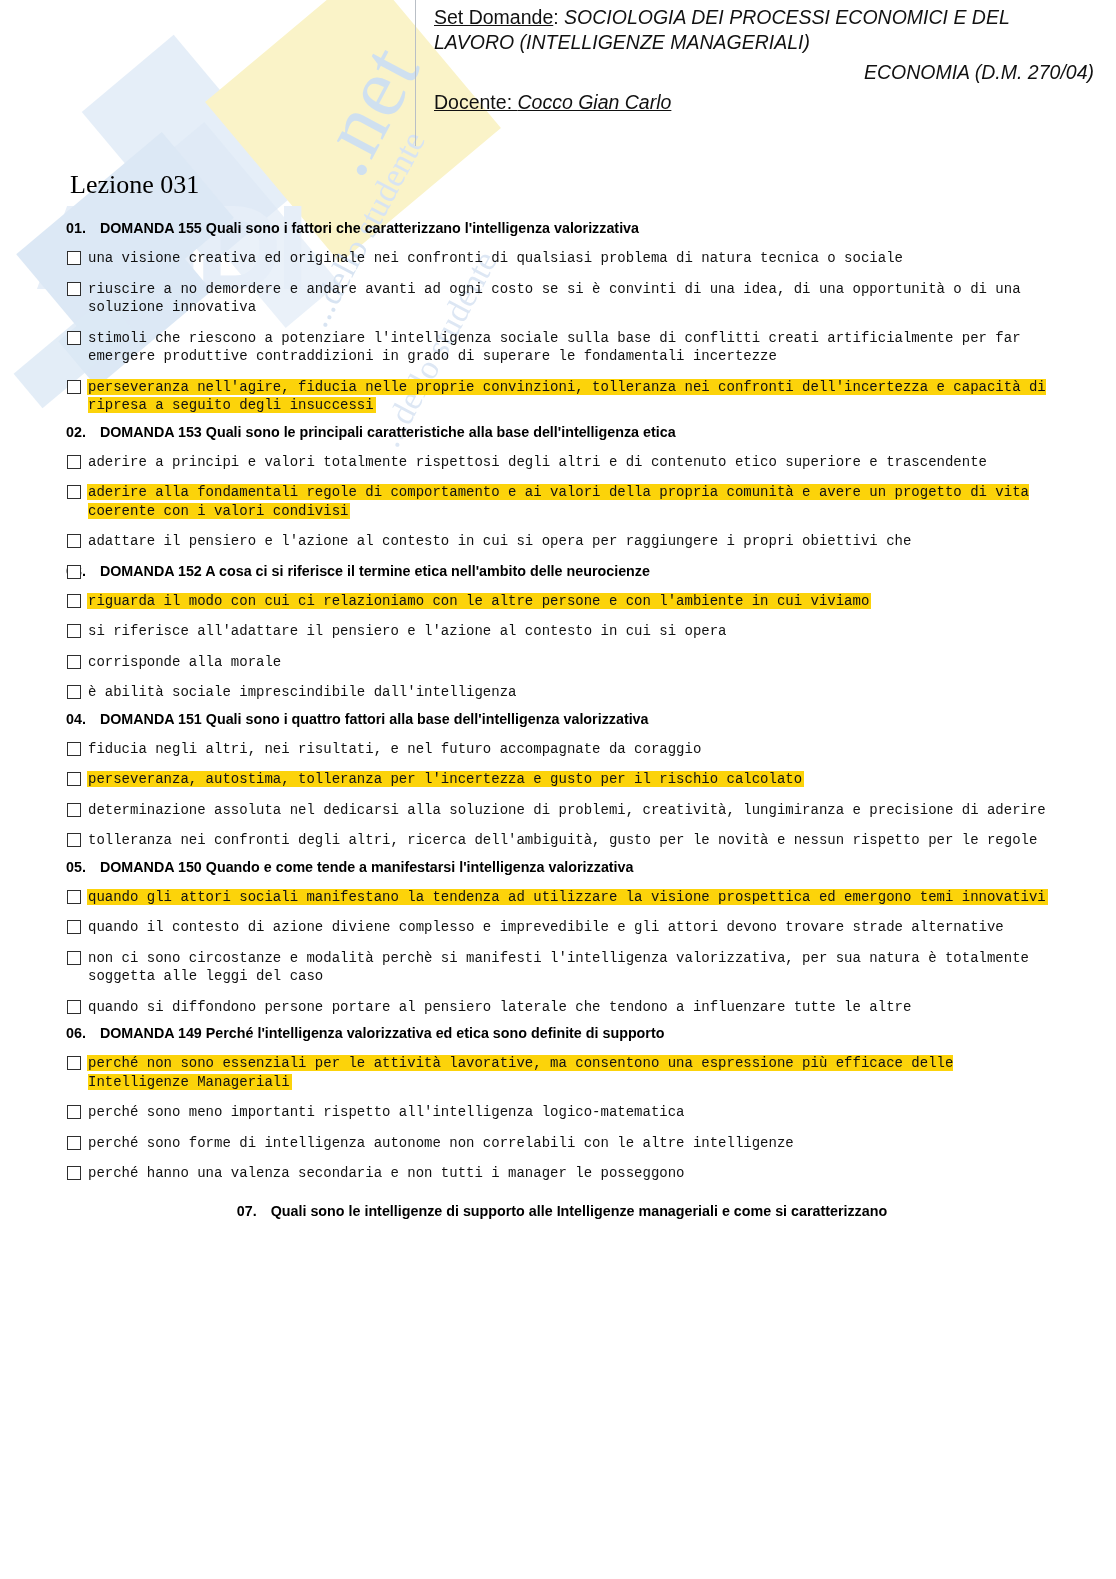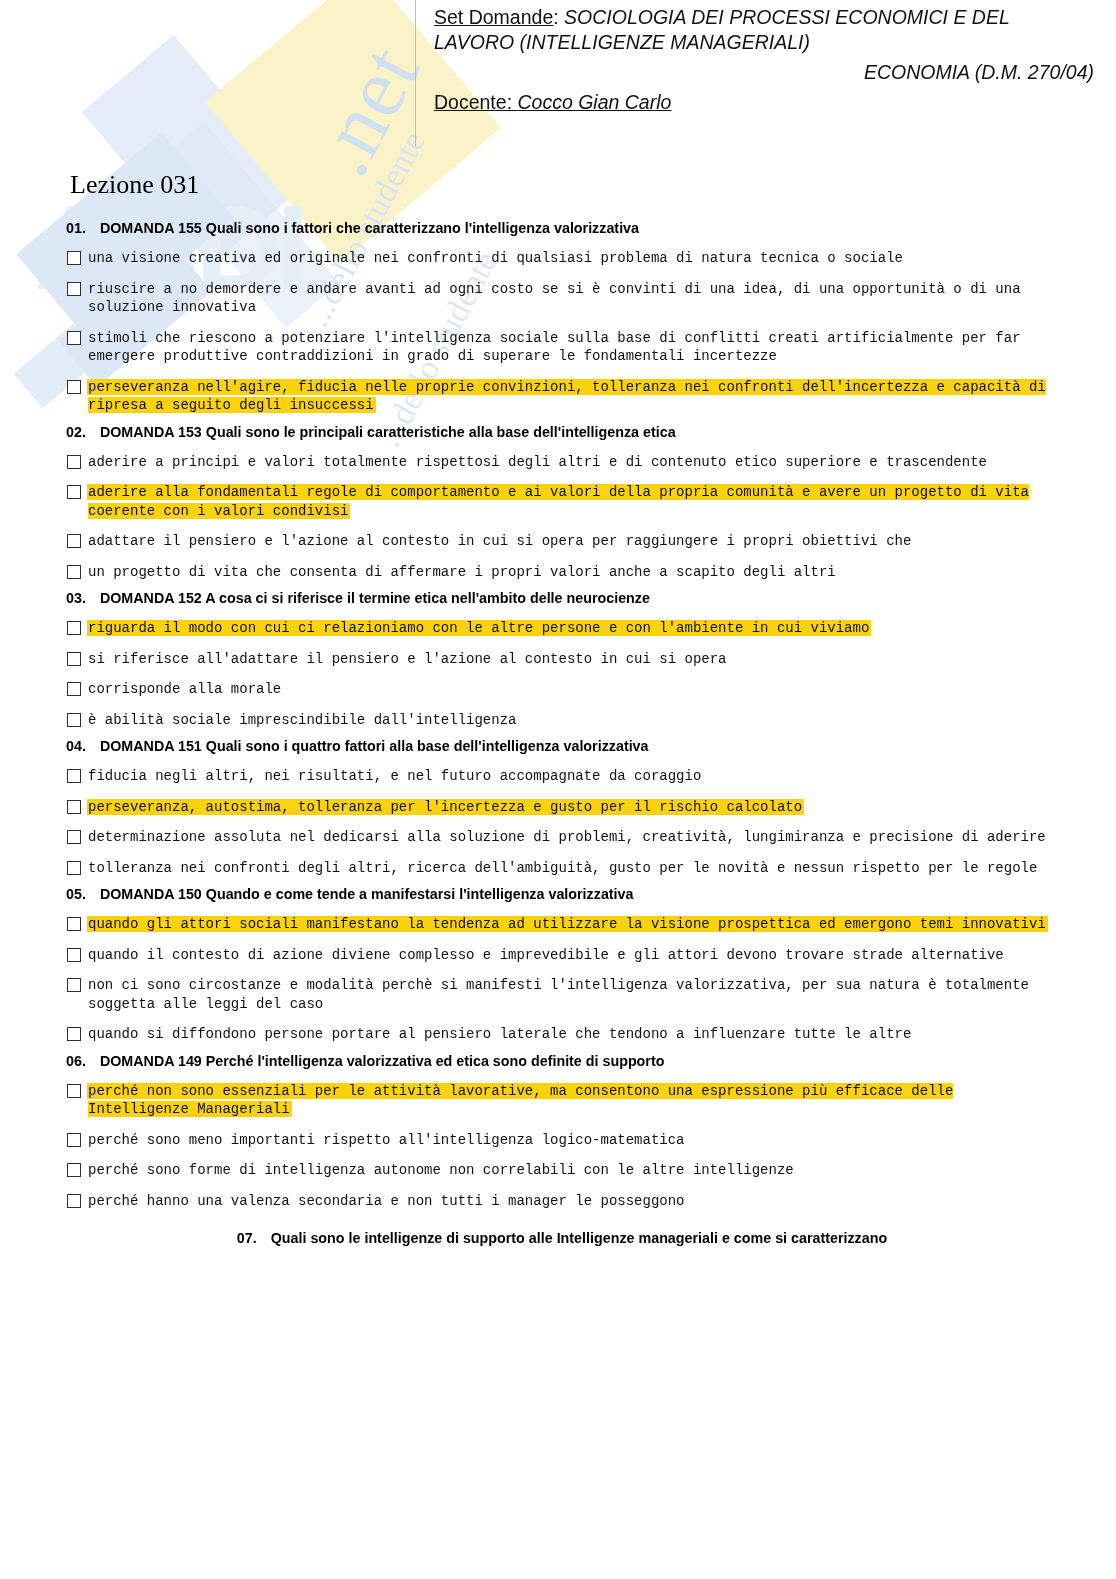--- a/index.html
+++ b/index.html
@@ -217,21 +217,21 @@
             <div class="answer"><span class="cbox"></span><span class="atext">stimoli che riescono a potenziare l'intelligenza sociale sulla base di conflitti creati artificialmente per far emergere produttive contraddizioni in grado di superare le fondamentali incertezze</span></div>
             <div class="answer hl"><span class="cbox"></span><span class="atext">perseveranza nell'agire, fiducia nelle proprie convinzioni, tolleranza nei confronti dell'incertezza e capacità di ripresa a seguito degli insuccessi</span></div>
           </div>
         </div>
         <div class="qblock">
           <div class="qhead"><span class="qnum">02.</span><span class="qgap"></span><span class="qtext">DOMANDA 153 Quali sono le principali caratteristiche alla base dell'intelligenza etica</span></div>
           <div class="answers">
             <div class="answer"><span class="cbox"></span><span class="atext">aderire a principi e valori totalmente rispettosi degli altri e di contenuto etico superiore e trascendente</span></div>
             <div class="answer hl"><span class="cbox"></span><span class="atext">aderire alla fondamentali regole di comportamento e ai valori della propria comunità e avere un progetto di vita coerente con i valori condivisi</span></div>
             <div class="answer"><span class="cbox"></span><span class="atext">adattare il pensiero e l'azione al contesto in cui si opera per raggiungere i propri obiettivi che</span></div>
-            <div class="answer"><span class="cbox"></span><span class="atext">un progetto di vita che consenta di affermare i propri valori anche a scapito degli altri</span></div>
+            <div class="answer"><span class="cbox"></span></div>
           </div>
         </div>
         <div class="qblock">
           <div class="qhead"><span class="qnum">03.</span><span class="qgap"></span><span class="qtext">DOMANDA 152 A cosa ci si riferisce il termine etica nell'ambito delle neurocienze</span></div>
           <div class="answers">
             <div class="answer hl"><span class="cbox"></span><span class="atext">riguarda il modo con cui ci relazioniamo con le altre persone e con l'ambiente in cui viviamo</span></div>
             <div class="answer"><span class="cbox"></span><span class="atext">si riferisce all'adattare il pensiero e l'azione al contesto in cui si opera</span></div>
             <div class="answer"><span class="cbox"></span><span class="atext">corrisponde alla morale</span></div>
             <div class="answer"><span class="cbox"></span><span class="atext">è abilità sociale imprescindibile dall'intelligenza</span></div>
           </div>

